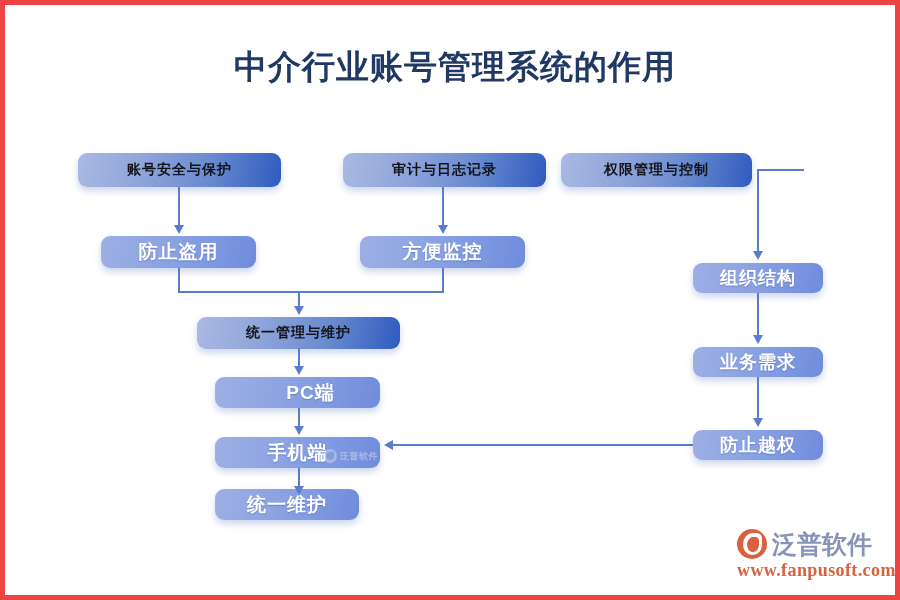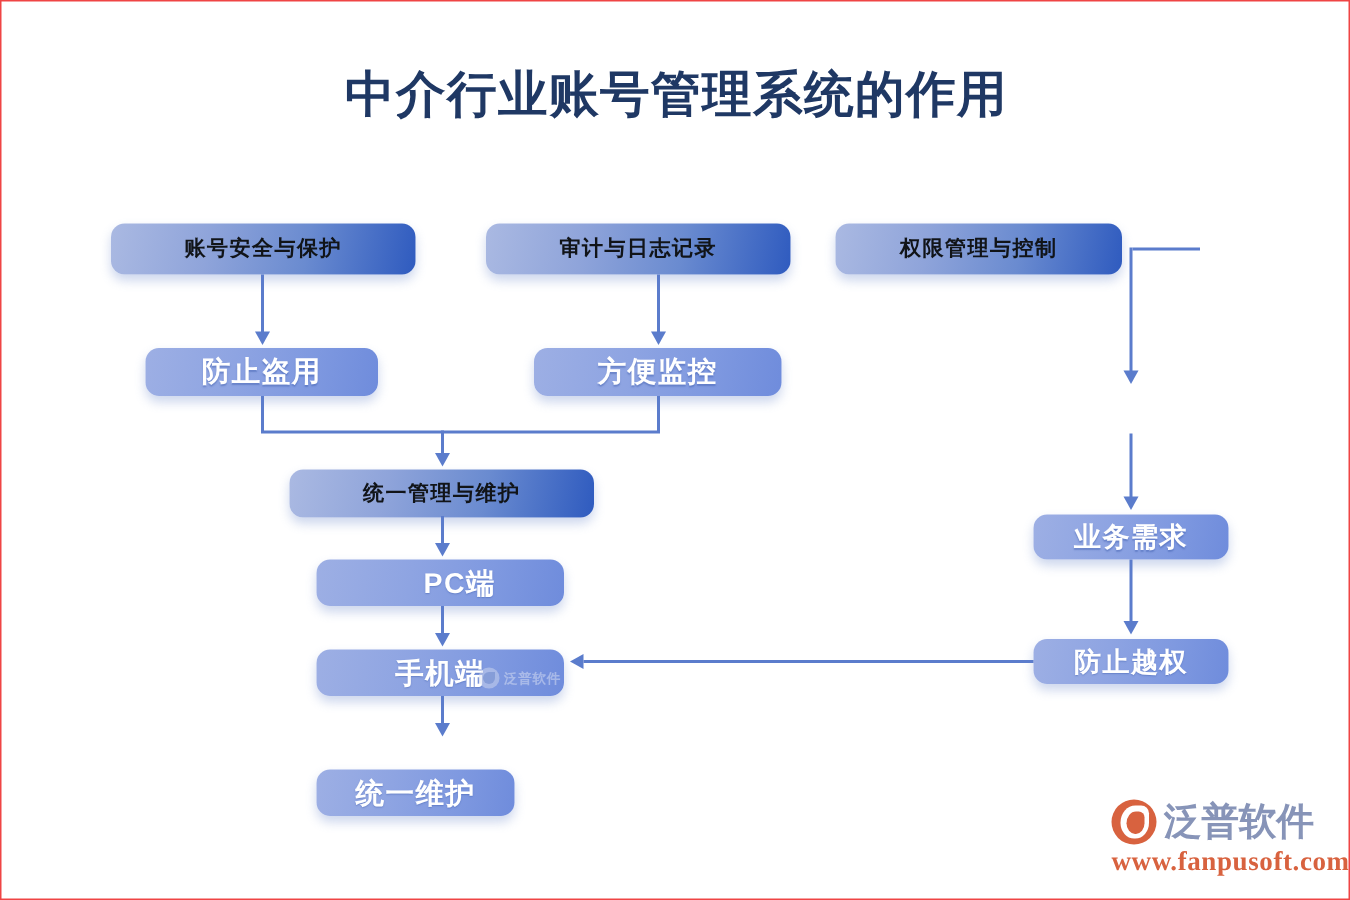--- a/index.html
+++ b/index.html
@@ -8,21 +8,21 @@
     background: #ffffff;
   }
   body {
     font-family: "Liberation Sans", "DejaVu Sans", sans-serif;
   }
   #canvas {
     position: relative;
     width: 900px;
     height: 600px;
     background: #ffffff;
-    border: 1px solid #ef4444;
+    border: 5px solid #ef4444;
     box-sizing: border-box;
     overflow: hidden;
   }
 
   
   #page-title {
     position: absolute;
     left: 0;
     top: 40px;
     width: 900px;
@@ -179,36 +179,37 @@
 </style>
 </head>
 <body>
 
 <div id="canvas">
 
   <div id="page-title">中介行业账号管理系统的作用</div>
 
   <div class="node ink" style="left:73px;  top:148px; width:203px; height:34px;">账号安全与保护</div>
 
-  <div class="node ink" style="left:323px; top:148px; width:203px; height:34px;">审计与日志记录</div>
+  <div class="node ink" style="left:338px; top:148px; width:203px; height:34px;">审计与日志记录</div>
 
   <div class="node ink" style="left:556px; top:148px; width:191px; height:34px;">权限管理与控制</div>
 
   <div class="node white" style="left:96px;  top:231px; width:155px; height:32px;">防止盗用</div>
 
   <div class="node white" style="left:355px; top:231px; width:165px; height:32px;">方便监控</div>
 
   <div class="node ink" style="left:192px; top:312px; width:203px; height:32px;">统一管理与维护</div>
 
   <div class="node white" style="left:210px; top:372px; width:165px; height:31px;padding-left:26px;">PC端</div>
 
   <div class="node white" style="left:210px; top:432px; width:165px; height:31px;">手机端</div>
 
-  <div class="node white" style="left:210px; top:512px; width:132px; height:31px;">统一维护</div>
-
+  <div class="node white" style="left:210px; top:484px; width:144px; height:31px;">统一维护</div>
+
+  <div class="node white sm" style="left:688px; top:258px; width:130px; height:30px;">组织结构</div>
 
   <div class="node white sm" style="left:688px; top:342px; width:130px; height:30px;">业务需求</div>
 
   <div class="node white sm" style="left:688px; top:425px; width:130px; height:30px;">防止越权</div>
 
   <div class="conn v" style="left:173px; top:182px; height:39px;"></div>
   <div class="arrowhead down" style="left:169px; top:220px;"></div>
 
   <div class="conn v" style="left:437px; top:182px; height:39px;"></div>
   <div class="arrowhead down" style="left:433px; top:220px;"></div>

